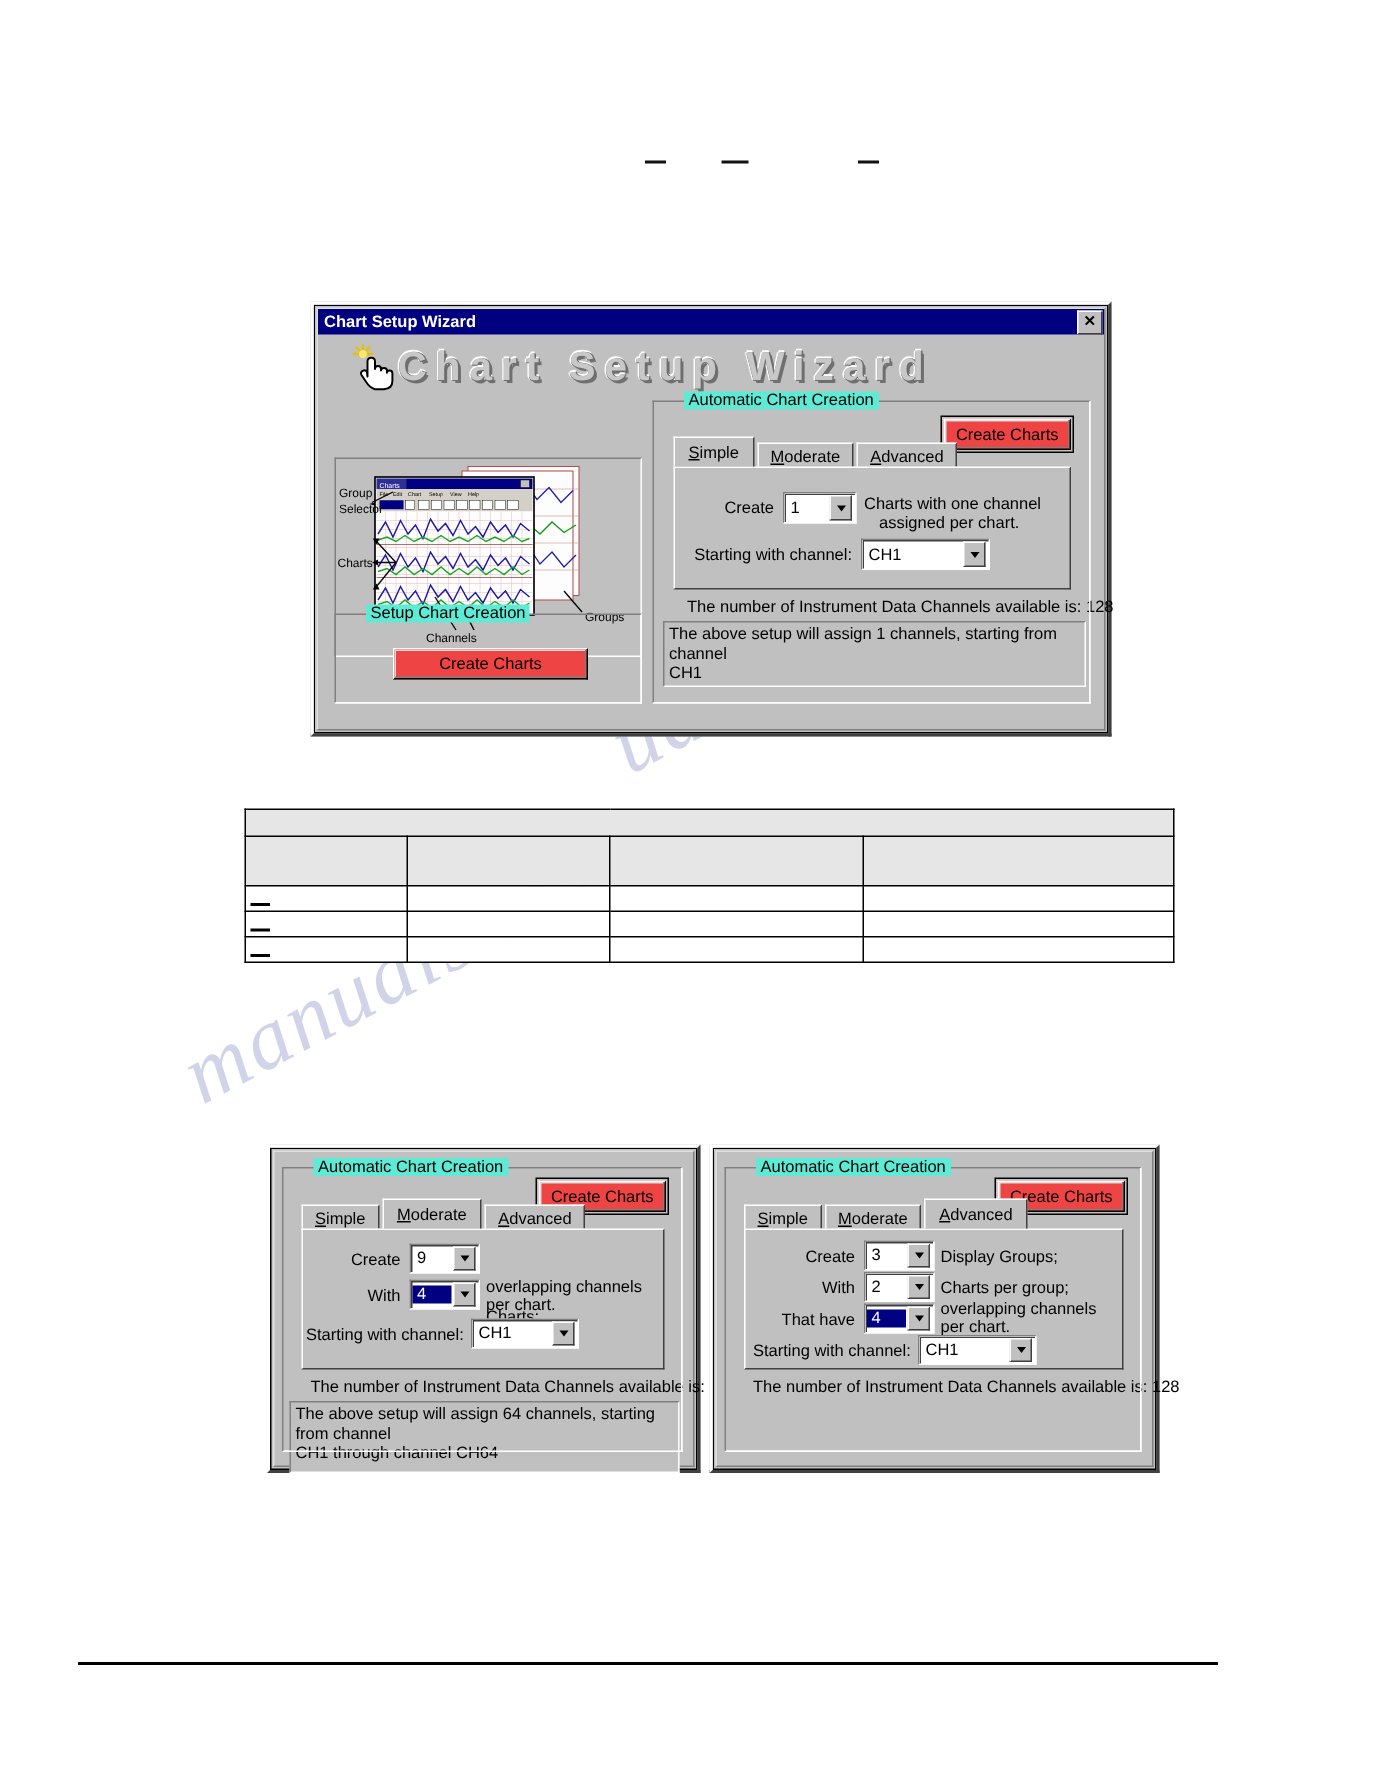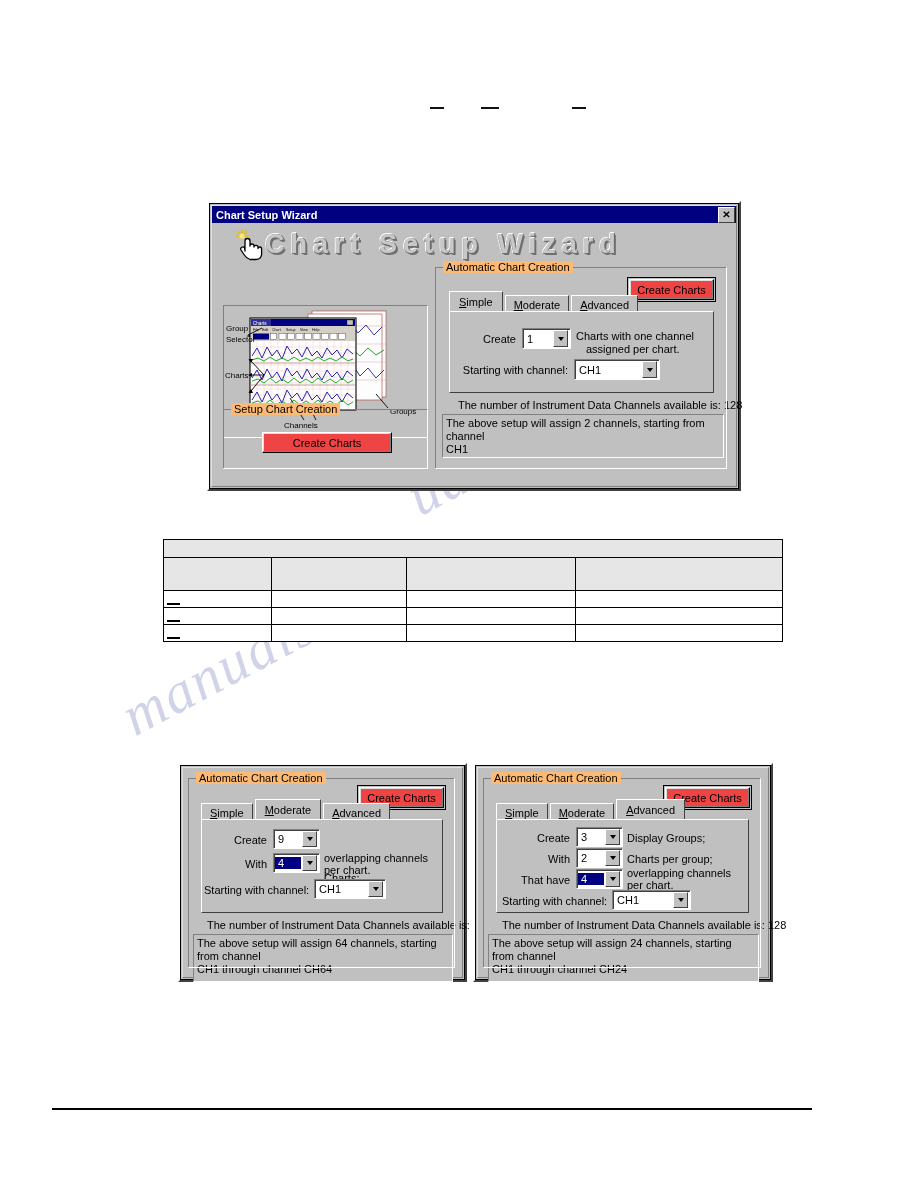--- a/index.html
+++ b/index.html
@@ -65,21 +65,21 @@
       1px 0 0 #6d6d6d, 0 1px 0 #6d6d6d, -1px 0 0 #ffffff, 0 -1px 0 #ffffff,
       2px 2px 0 #707070;
     white-space:nowrap;
   }
   .wand-icon{position:absolute;left:24px;top:26px;width:36px;height:32px;}
 
   
   .grp{position:absolute;border:1px solid #808080;border-right-color:#ffffff;border-bottom-color:#ffffff;}
   .grp::after{content:"";position:absolute;inset:-1px;border:1px solid #ffffff;border-left-color:transparent;border-top-color:transparent;pointer-events:none;}
   .grp-label{
-    position:absolute;top:-7px;left:7px;background:#fdba74;
+    position:absolute;top:-7px;left:20px;background:#5eead4;
     padding:0 3px;font-size:11px;color:#000;white-space:nowrap;
   }
 
   
   .sunken{
     border-top:1px solid #808080;border-left:1px solid #808080;
     border-right:1px solid #ffffff;border-bottom:1px solid #ffffff;
     background:#c0c0c0;position:absolute;margin-top:38px;
   }
 
@@ -356,21 +356,21 @@
           <span class="cval">CH1</span>
           <span class="carrow">
               <i></i>
             </span>
         </div>
       </div>
 
       <span class="lbl" style="left:22px;top:131px;">The number of Instrument Data Channels available is: 128</span>
 
       <div class="readout" style="left:6px;top:146px;width:274px;height:38px;">
-        <div>The above setup will assign 2 channels, starting from channel</div>
+        <div>The above setup will assign 1 channels, starting from channel</div>
         <div>CH1</div>
       </div>
     </div>
   </div>
 
   <table class="tbl" style="left:163px;top:539px;width:620px;">
     <tbody>
         <tr class="hdrband">
       <td colspan="4"></td>
     </tr>
@@ -518,22 +518,18 @@
         <div class="combo" style="left:115px;top:70px;width:77px;height:18px;">
           <span class="cval">CH1</span>
           <span class="carrow">
               <i></i>
             </span>
         </div>
       </div>
 
       <span class="lbl" style="left:18px;top:140px;">The number of Instrument Data Channels available is: 128</span>
 
-      <div class="readout" style="left:4px;top:155px;width:263px;height:42px;">
-        <div>The above setup will assign 24 channels, starting from channel</div>
-        <div>CH1 through channel CH24</div>
-      </div>
     </div>
   </div>
 
   <div class="footer-rule"></div>
 
 </div>
 
 </body></html>

